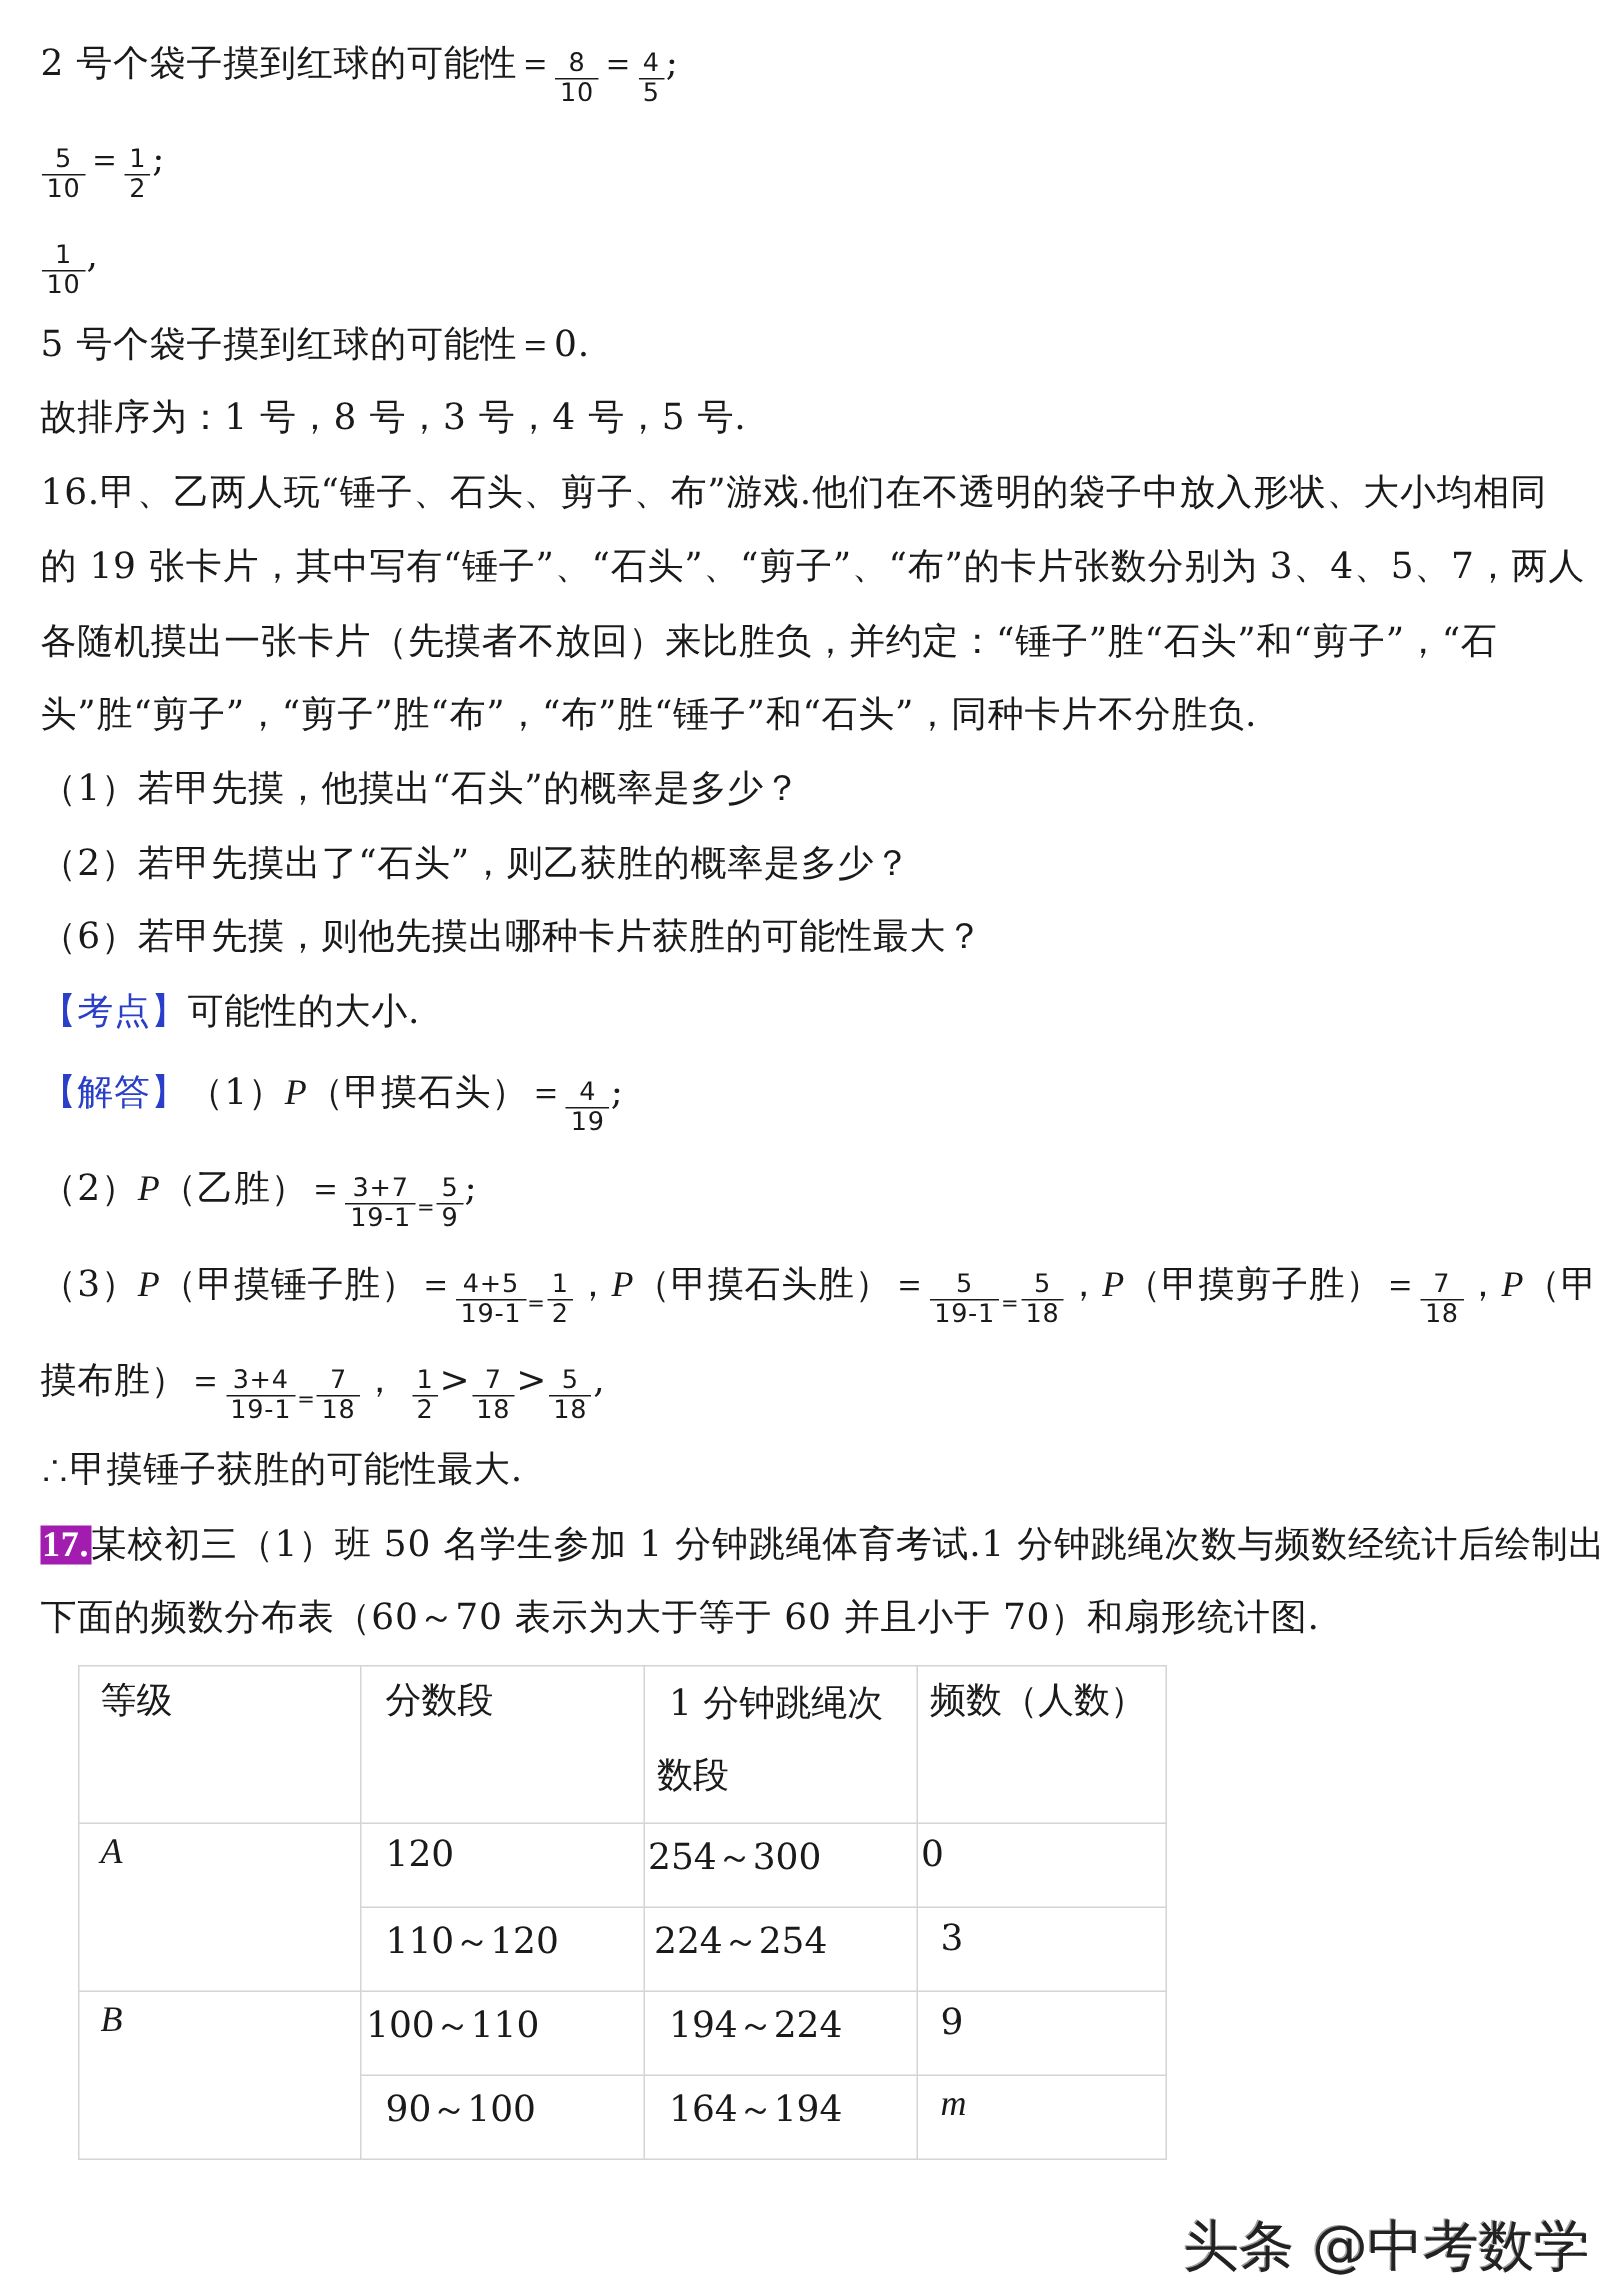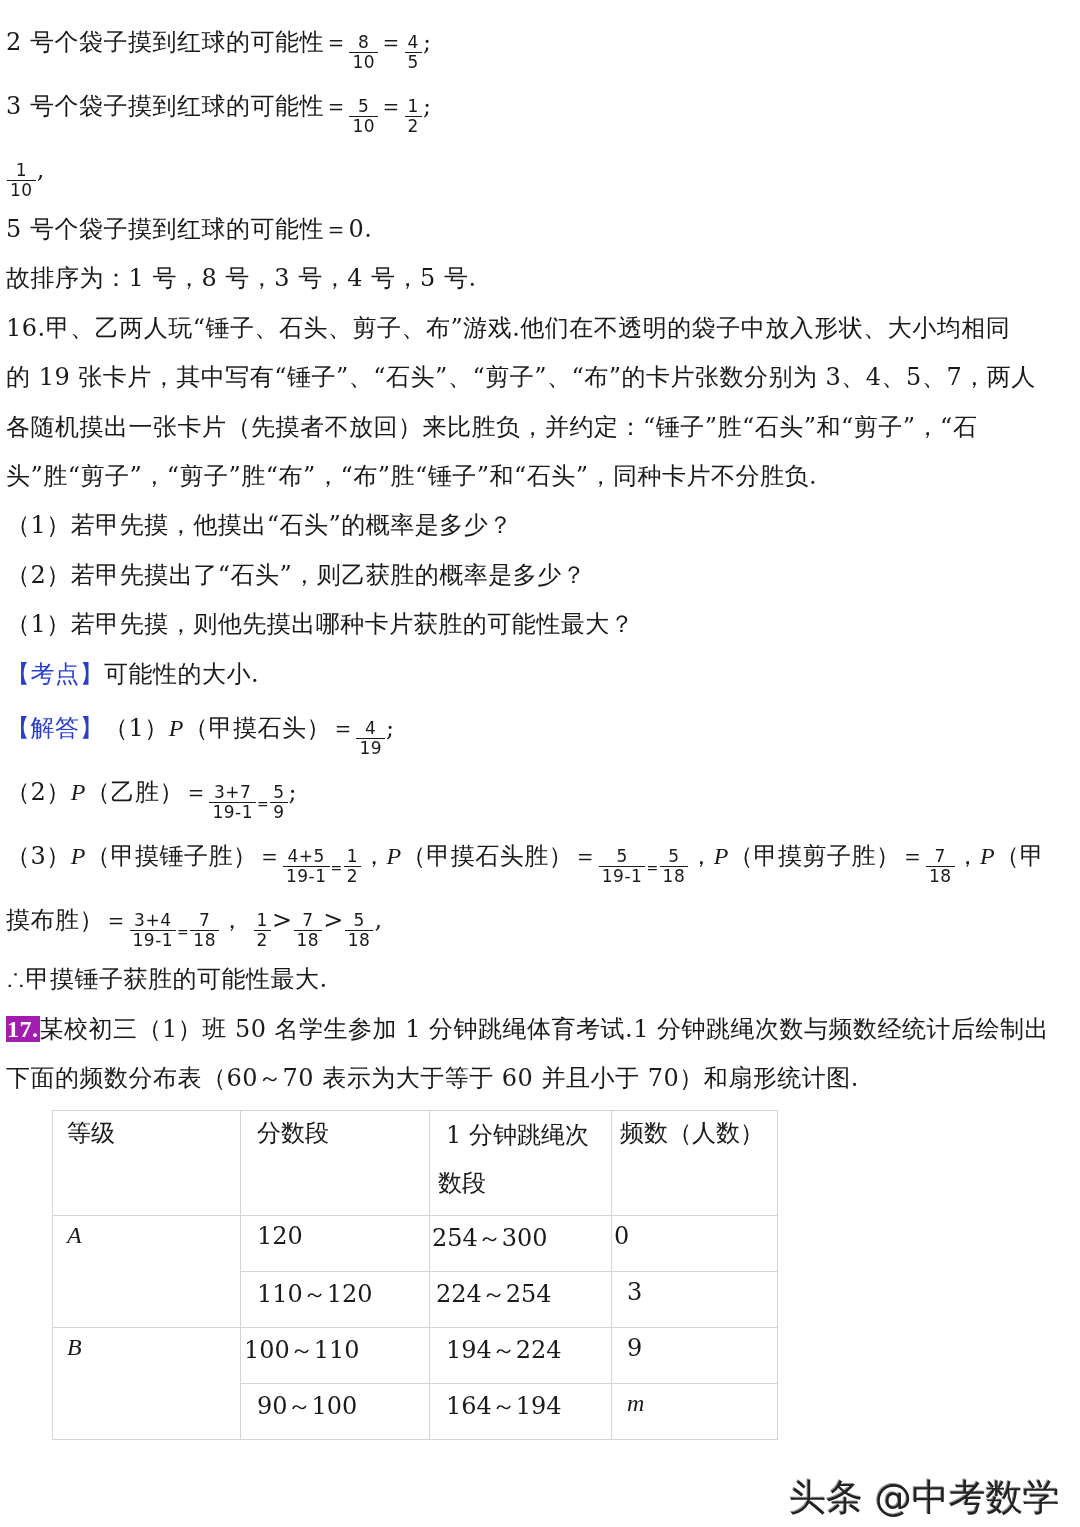--- a/index.html
+++ b/index.html
@@ -2,21 +2,21 @@
 <html><head>
   <meta charset="utf-8">
   <style>
     html, body { margin: 0; padding: 0; background: #ffffff; }
     body {
       width: 1080px; height: 1527px; position: relative; overflow: hidden;
       font-family: "DejaVu Serif", "Liberation Serif", serif;
       color: #1a1a1a;
     }
     .line {
-      position: absolute; left: 6px; font-size: 24px; line-height: 30px;
+      position: absolute; left: 27px; font-size: 24px; line-height: 30px;
       white-space: nowrap; letter-spacing: 0.5px;
     }
     .frac {
       display: inline-block; vertical-align: middle; text-align: center;
       font-family: "DejaVu Sans", "Liberation Sans", sans-serif;
       font-size: 17px; line-height: 19px; margin: 0 1px; position: relative; top: 9px;
     }
     .frac .num { display: block; border-bottom: 1.5px solid #1a1a1a; padding: 0 3px; }
     .frac .den { display: block; padding: 0 3px; }
     .ital { font-style: italic; font-family: "Liberation Serif", serif; }
@@ -44,35 +44,35 @@
       color: #222; text-shadow: 1px 1px 0 #fff, -1px -1px 0 #999; margin-left: 11px;
     }
   </style>
 </head>
 <body>
 
 <div class="line" style="top:24px">
   <span>2 号个袋子摸到红球的可能性＝</span><span class="frac"><span class="num">8</span><span class="den">10</span></span><span>＝</span><span class="frac"><span class="num">4</span><span class="den">5</span></span><span>;</span>
 </div>
 <div class="line" style="top:88px">
-  <span>3 号个袋子摸到红球的可能性＝</span><span class="frac"><span class="num">5</span><span class="den">10</span></span><span>＝</span><span class="frac"><span class="num">1</span><span class="den">2</span></span><span>;</span>
+  <span class="frac"><span class="num">5</span><span class="den">10</span></span><span>＝</span><span class="frac"><span class="num">1</span><span class="den">2</span></span><span>;</span>
 </div>
 <div class="line" style="top:152px">
   <span class="frac"><span class="num">1</span><span class="den">10</span></span><span>,</span>
 </div>
 <div class="line" style="top:214px">5 号个袋子摸到红球的可能性＝0.</div>
 <div class="line" style="top:263px">故排序为：1 号，8 号，3 号，4 号，5 号.</div>
 
 <div class="line" style="top:313px">16.甲、乙两人玩“锤子、石头、剪子、布”游戏.他们在不透明的袋子中放入形状、大小均相同</div>
 <div class="line" style="top:362px">的 19 张卡片，其中写有“锤子”、“石头”、“剪子”、“布”的卡片张数分别为 3、4、5、7，两人</div>
 <div class="line" style="top:412px">各随机摸出一张卡片（先摸者不放回）来比胜负，并约定：“锤子”胜“石头”和“剪子”，“石</div>
 <div class="line" style="top:461px">头”胜“剪子”，“剪子”胜“布”，“布”胜“锤子”和“石头”，同种卡片不分胜负.</div>
 <div class="line" style="top:510px">（1）若甲先摸，他摸出“石头”的概率是多少？</div>
 <div class="line" style="top:560px">（2）若甲先摸出了“石头”，则乙获胜的概率是多少？</div>
-<div class="line" style="top:609px">（1）若甲先摸，则他先摸出哪种卡片获胜的可能性最大？</div>
+<div class="line" style="top:609px">（6）若甲先摸，则他先摸出哪种卡片获胜的可能性最大？</div>
 <div class="line" style="top:659px">
   <span class="blue">【考点】</span><span>可能性的大小.</span>
 </div>
 <div class="line" style="top:710px">
   <span class="blue">【解答】</span><span>（1）</span><span class="ital">P</span><span>（甲摸石头）＝</span><span class="frac"><span class="num">4</span><span class="den">19</span></span><span>;</span>
 </div>
 <div class="line" style="top:774px">
   <span>（2）</span><span class="ital">P</span><span>（乙胜）＝</span><span class="frac"><span class="num">3+7</span><span class="den">19-1</span></span><span class="small-eq">=</span><span class="frac"><span class="num">5</span><span class="den">9</span></span><span>;</span>
 </div>
 <div class="line" style="top:838px">

